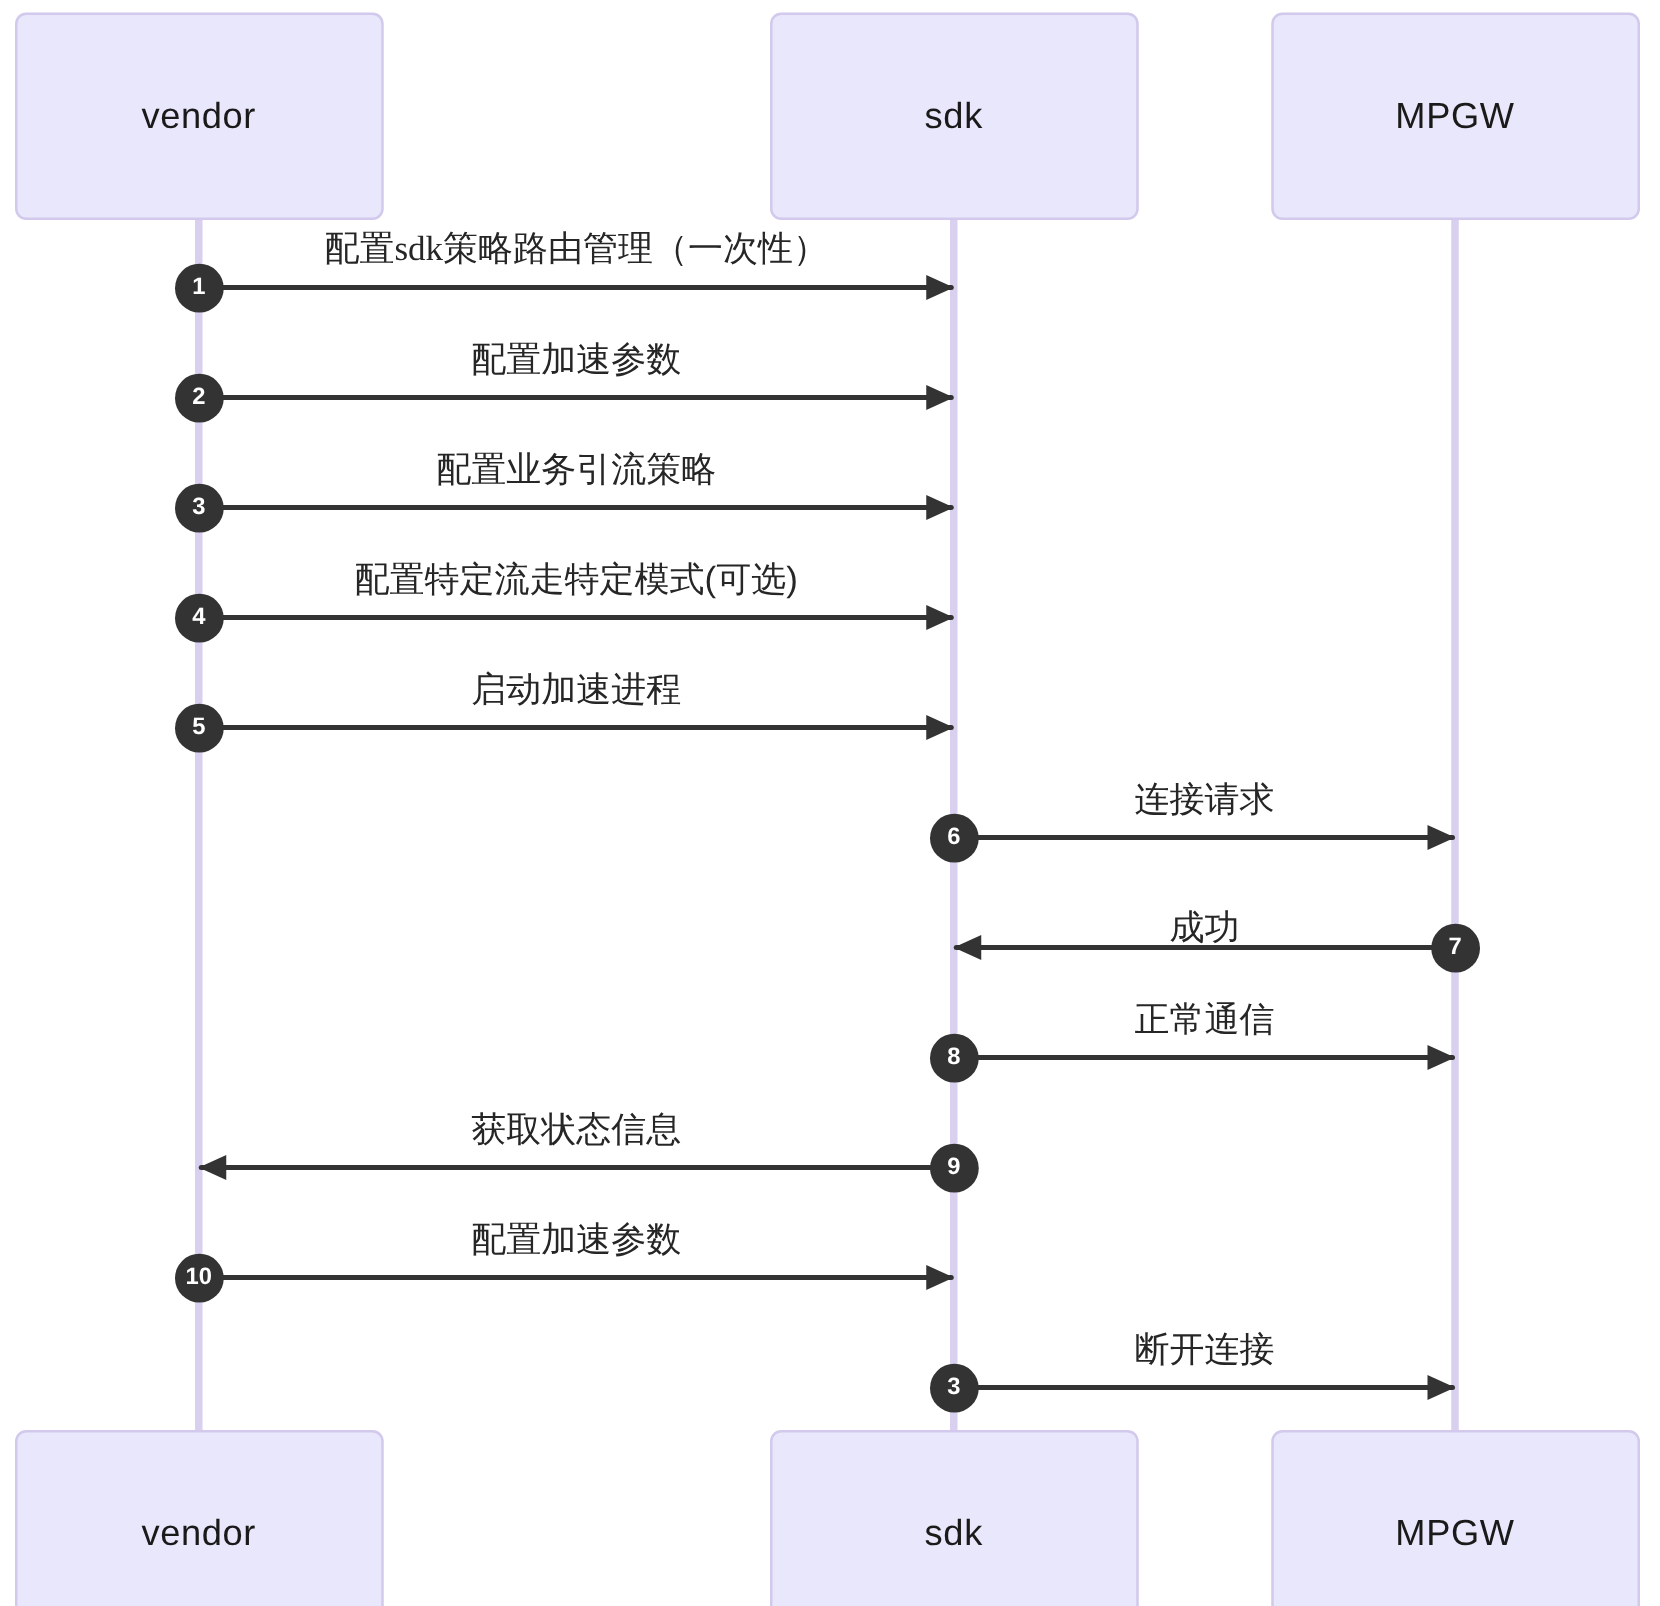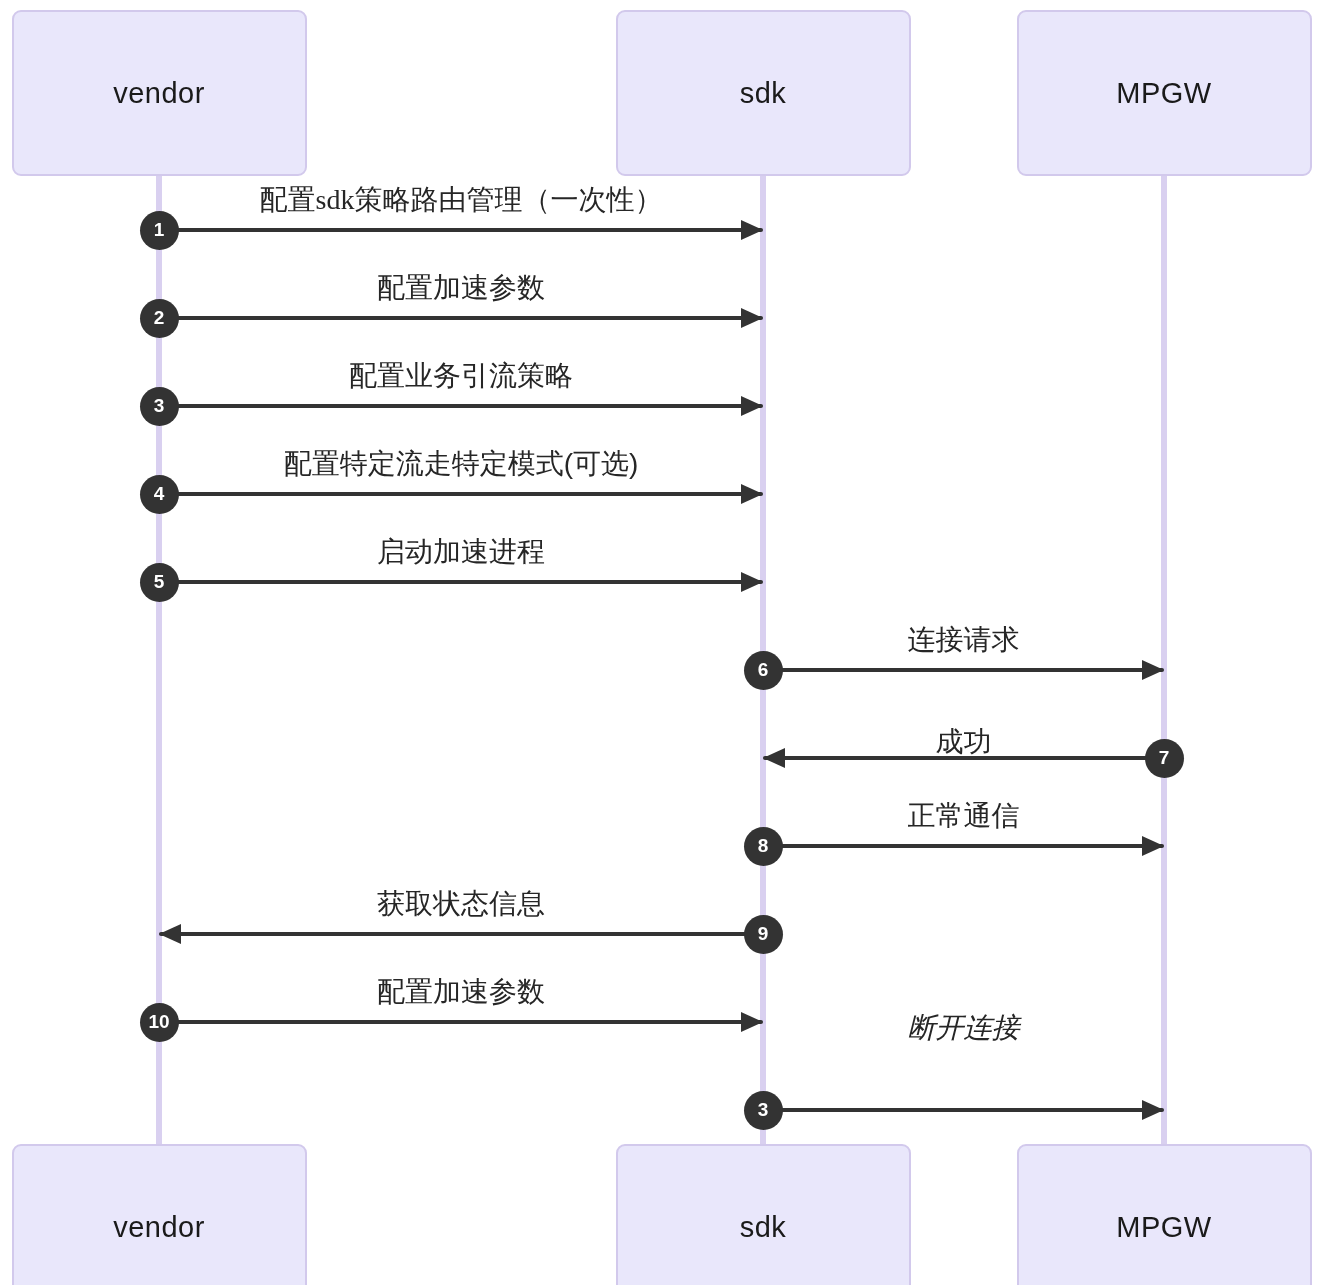--- a/index.html
+++ b/index.html
@@ -137,14 +137,14 @@
     <div class="msg-arrowhead left" style="top: 924px; left: 159px;"></div>
     <div class="msg-num" style="left: 743.5px; top: 914.5px;">9</div>
     <div class="msg-label" style="left: 461px; top: 886px;">获取状态信息</div>
     <div class="msg-line" style="left: 159px; width: 604px; top: 1020px;"></div>
     <div class="msg-arrowhead right" style="top: 1012px; left: 741px;"></div>
     <div class="msg-num" style="left: 139.5px; top: 1002.5px;">10</div>
     <div class="msg-label" style="left: 461px; top: 974px;">配置加速参数</div>
     <div class="msg-line" style="left: 763px; width: 401px; top: 1108px;"></div>
     <div class="msg-arrowhead right" style="top: 1100px; left: 1142px;"></div>
     <div class="msg-num" style="left: 743.5px; top: 1090.5px;">3</div>
-    <div class="msg-label" style="left: 963.5px; top: 1010px; font-style: italic;">断开连接</div>
+    <div class="msg-label" style="left: 963.5px; top: 1062px;">断开连接</div>
   </div>
 
 </body></html>

